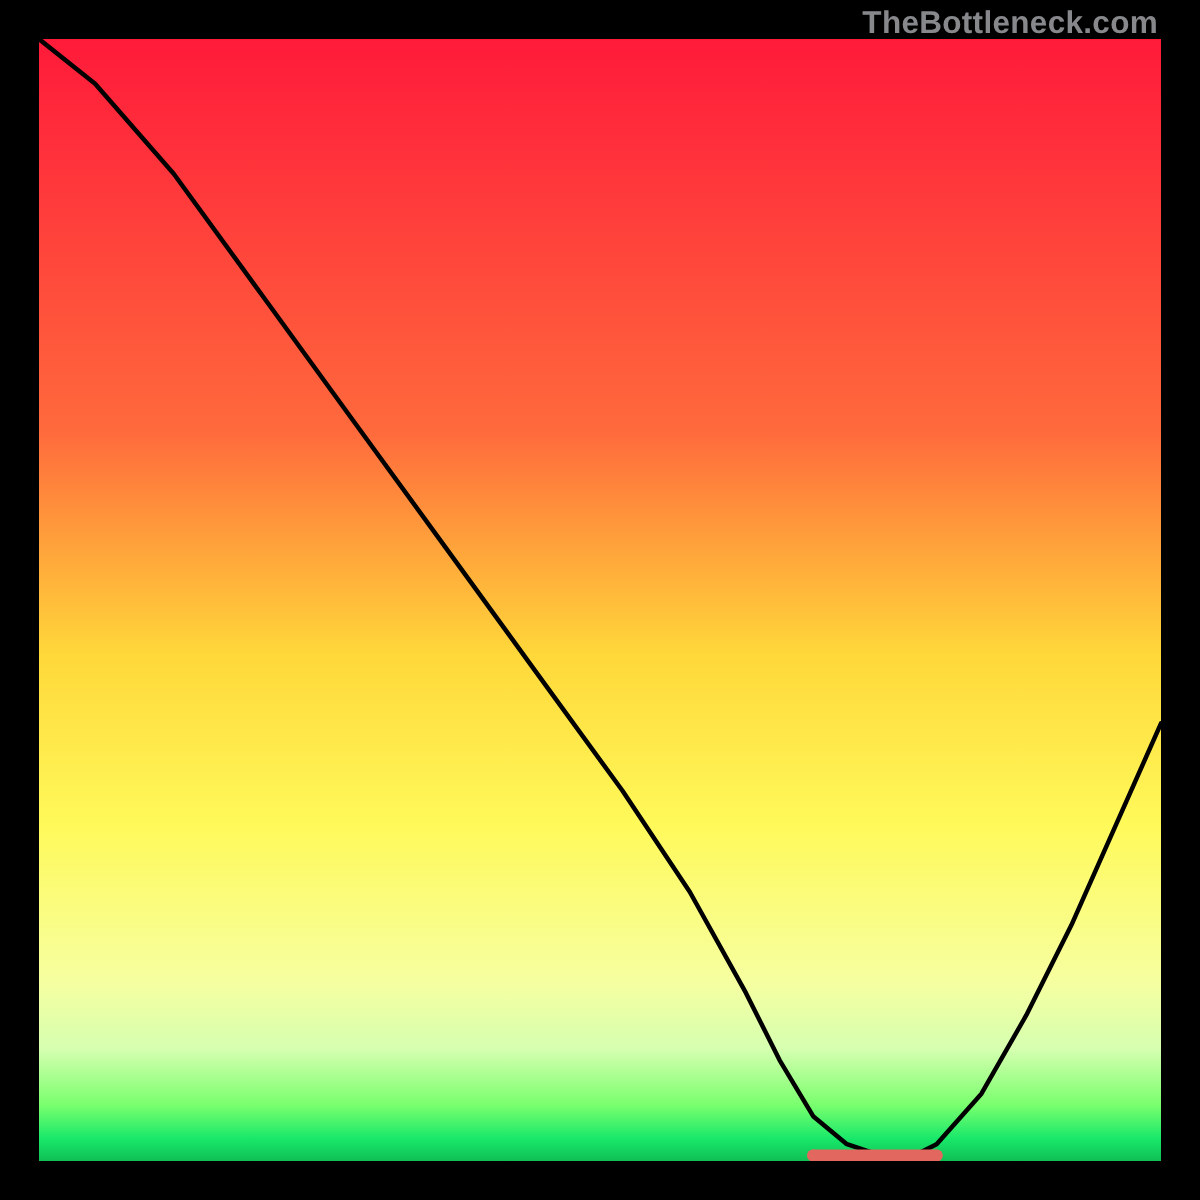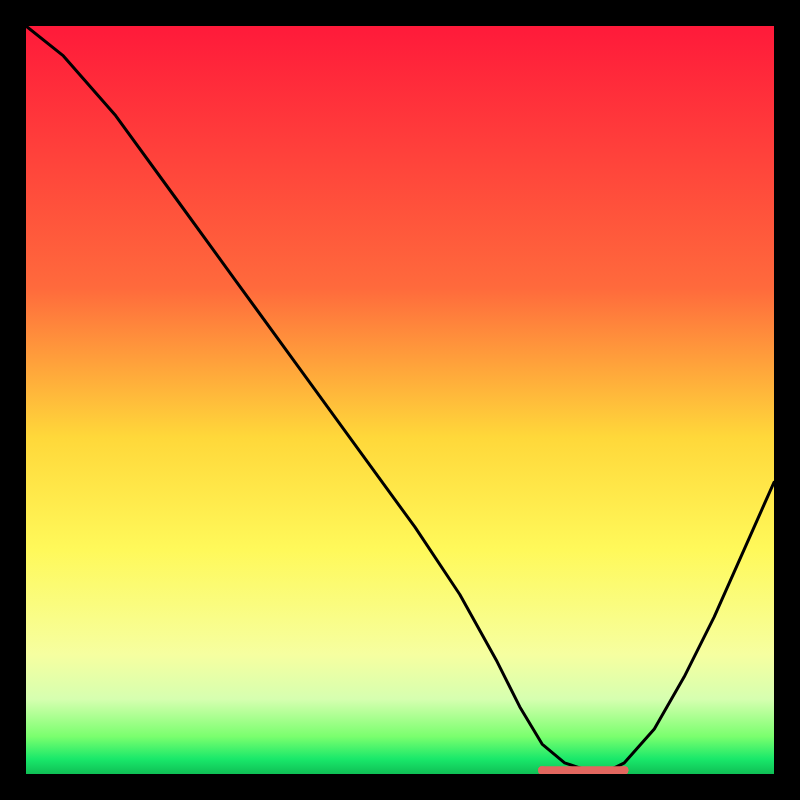--- a/index.html
+++ b/index.html
@@ -44,20 +44,21 @@
     font-size: 21px;
     font-weight: bold;
     color: #86888b;
     letter-spacing: 0.2px;
   }
 </style>
 </head>
 <body>
 
 <div class="wrap">
+  <div class="watermark">TheBottleneck.com</div>
 
   <div class="plot">
     <svg class="gradient" viewBox="0 0 748 748" preserveAspectRatio="none">
       <defs>
         <linearGradient id="bg" x1="0" y1="0" x2="0" y2="1">
           <stop id="g0" offset="0%" stop-color="#ff1a3a"></stop>
           <stop id="g1" offset="35%" stop-color="#ff6a3c"></stop>
           <stop id="g2" offset="55%" stop-color="#ffd83a"></stop>
           <stop id="g3" offset="70%" stop-color="#fff95a"></stop>
           <stop id="g4" offset="84%" stop-color="#f6ffa0"></stop>

